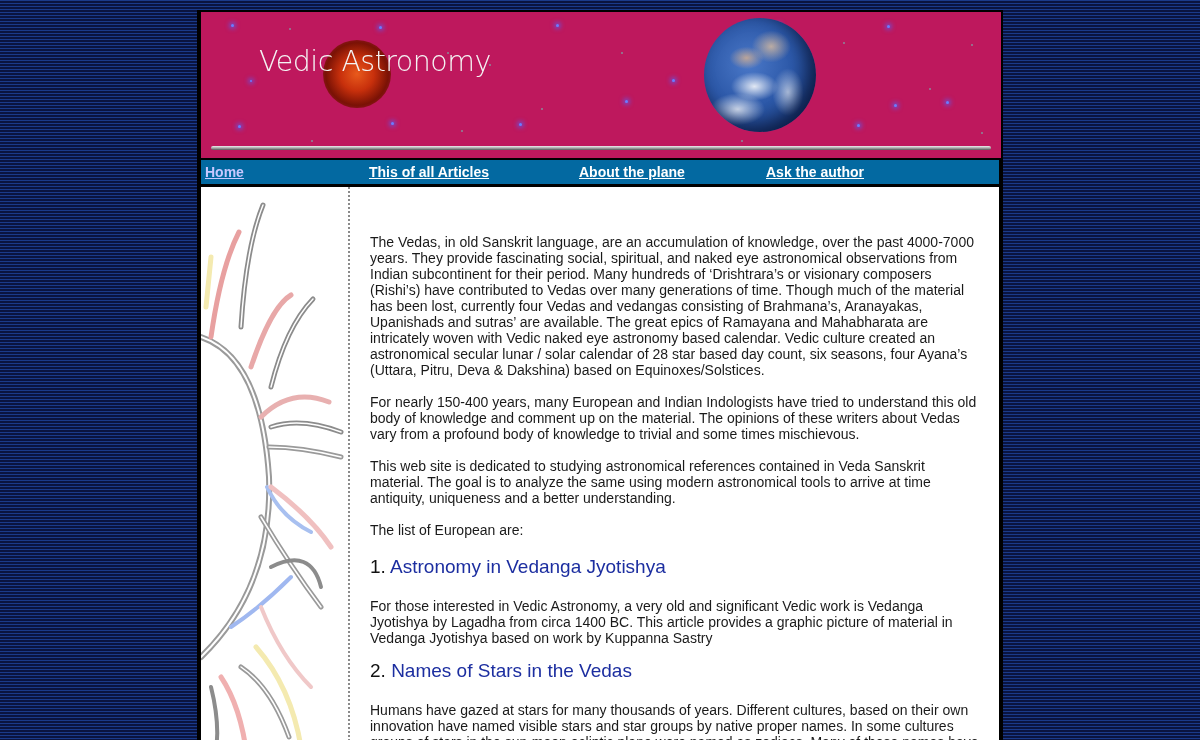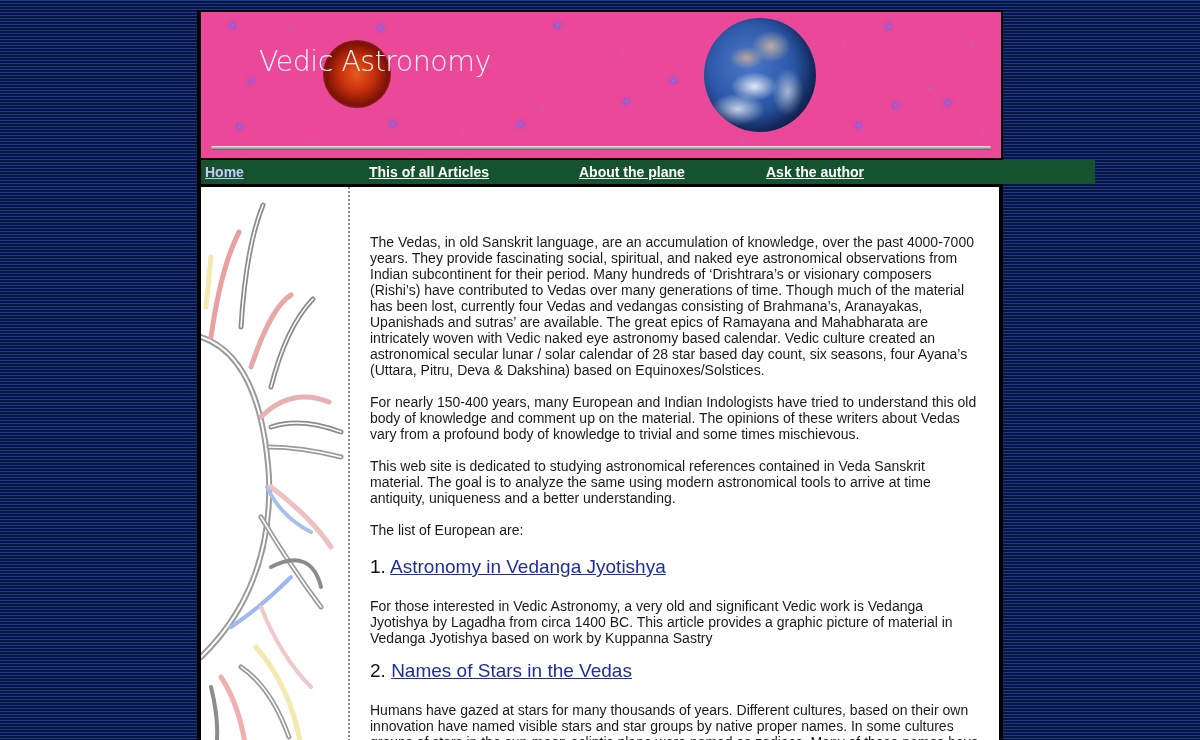--- a/index.html
+++ b/index.html
@@ -20,21 +20,21 @@
     left: 197px; top: 10px;
     width: 806px; height: 740px;
     background: #000;
     border-left: 2px solid #000;
     box-sizing: border-box;
   }
   
   .banner {
     position: absolute; left: 2px; top: 2px;
     width: 800px; height: 146px;
-    background: #ec4899;
+    background: #be185d;
     overflow: hidden;
   }
   .star {
     position: absolute;
     border-radius: 50%;
     background: #fff;
   }
   .star.blue { background: #6b7cff; box-shadow: 0 0 4px 2px rgba(80,100,255,0.6); }
   .star.dim { background: #8a8a9a; }
   .sun-glow {
@@ -74,22 +74,22 @@
   }
   .banner-bar {
     position: absolute; left: 10px; top: 134px;
     width: 780px; height: 4px;
     border-radius: 2px;
     background: linear-gradient(to bottom, #f0f0f0 0%, #9a9a9a 60%, #555 100%);
   }
   
   .nav {
     position: absolute; left: 2px; top: 150px;
-    width: 894px; height: 24px;
-    background: #14532d;
+    width: 798px; height: 24px;
+    background: #0369a1;
   }
   .nav a {
     position: absolute; top: 4px;
     font-family: "Liberation Sans", sans-serif;
     font-weight: bold;
     font-size: 14px;
     color: #ffffff;
     text-decoration: underline;
     cursor: pointer;
   }
@@ -122,21 +122,20 @@
   .main-text p { margin: 0 0 16px 0; }
   .main-text h2 {
     margin: 0 0 20px 0;
     font-weight: normal;
     font-size: 19px;
     line-height: 22px;
     color: #111;
   }
   .main-text h2 a {
     color: #1c2ea0;
-    text-decoration: underline;
     cursor: pointer;
   }
 </style>
 </head>
 <body>
 
 <div class="page">
 
   <div class="banner">
 

